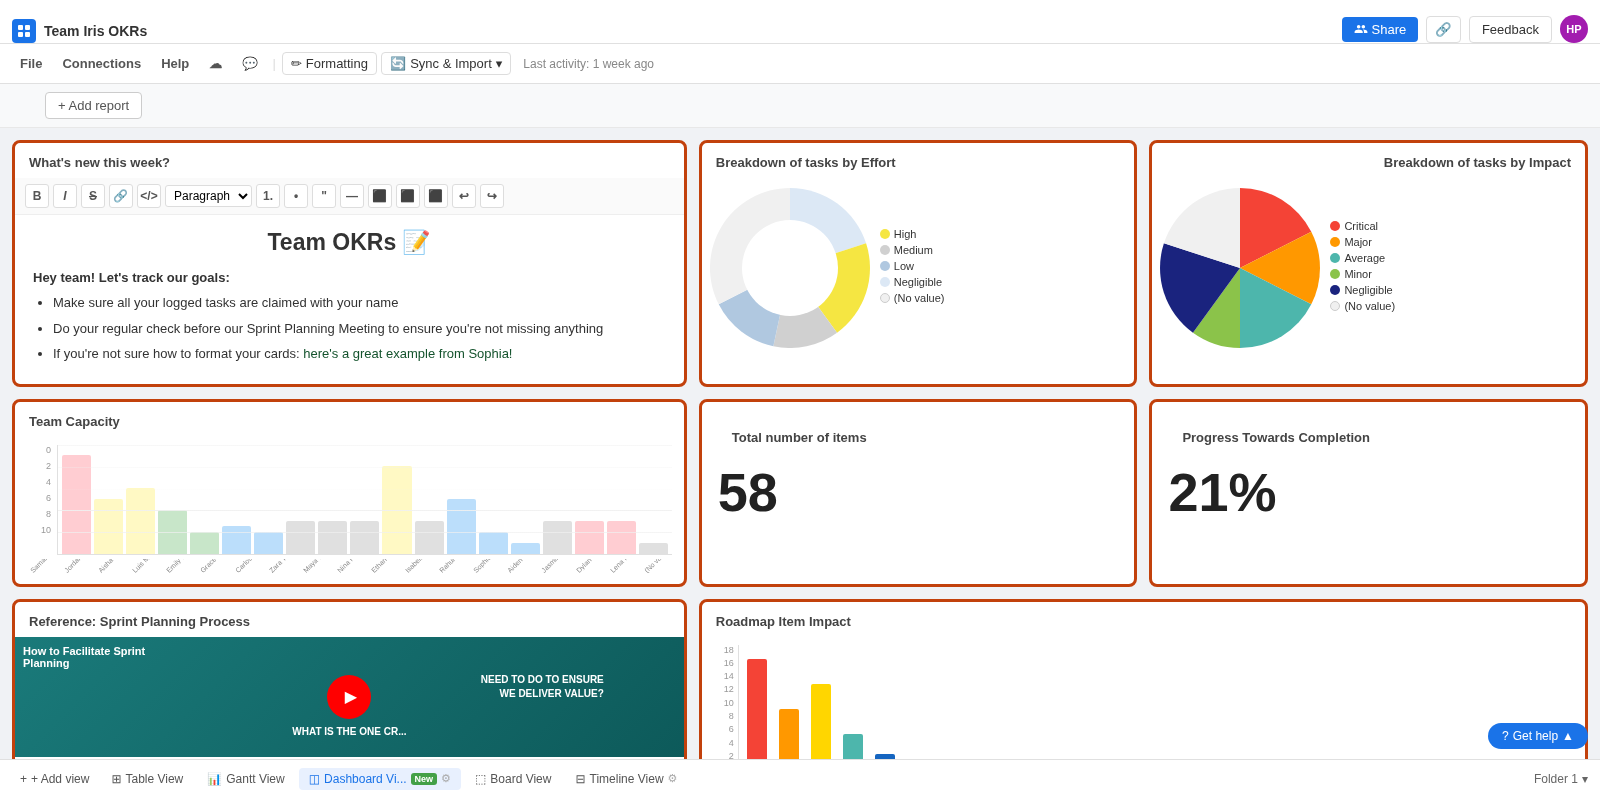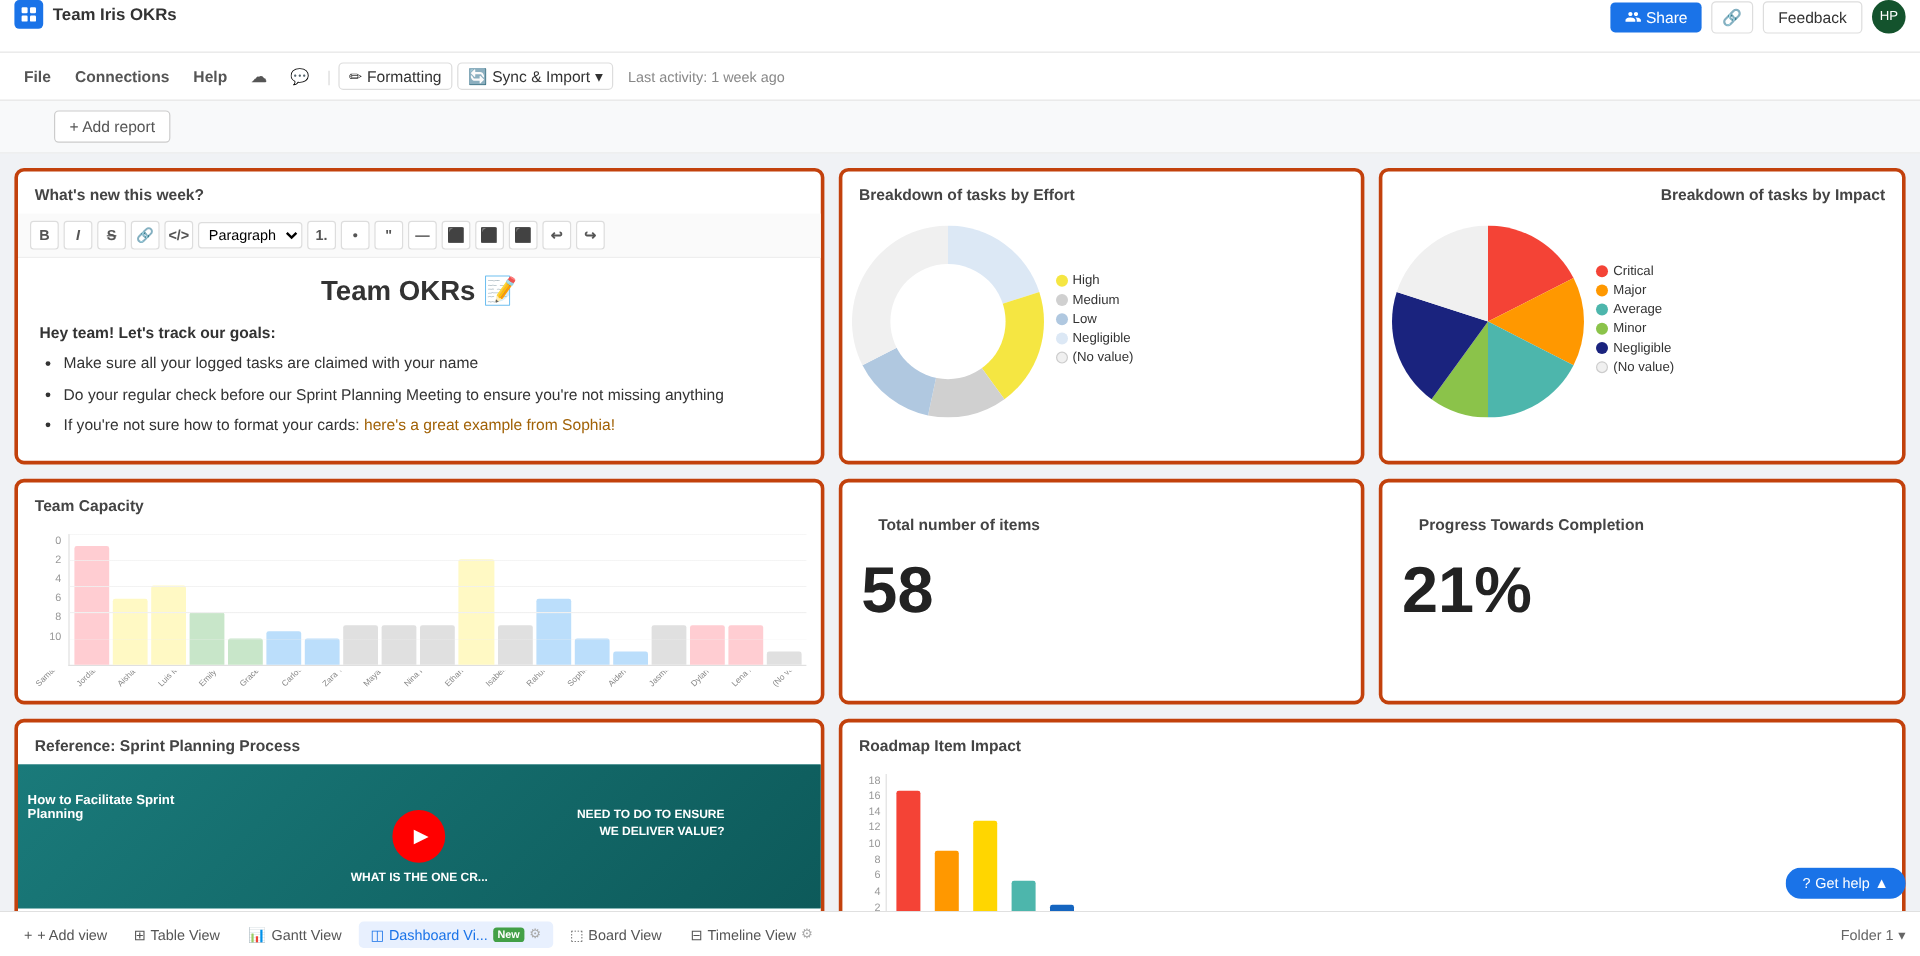--- a/index.html
+++ b/index.html
@@ -1,42 +1,42 @@
 <!DOCTYPE html>
 <html><head>
   <meta charset="utf-8">
   <style>
     * { box-sizing: border-box; margin: 0; padding: 0; }
     body { font-family: -apple-system, BlinkMacSystemFont, 'Segoe UI', sans-serif; font-size: 13px; background: #f5f6fa; color: #333; }
 
     
     .top-bar {
-      display: flex; align-items: flex-start; justify-content: space-between;
+      display: flex; align-items: flex-end; justify-content: space-between;
       background: #fff; border-bottom: 1px solid #e0e0e0; padding: 0 12px; height: 44px;
     }
     .top-bar-left { display: flex; align-items: center; gap: 8px; }
     .app-logo { width: 24px; height: 24px; background: #1a73e8; border-radius: 4px; display: flex; align-items: center; justify-content: center; }
     .app-logo svg { width: 16px; height: 16px; fill: white; }
     .app-title { font-weight: 600; font-size: 14px; color: #333; }
     .top-bar-right { display: flex; align-items: center; gap: 8px; }
     .share-btn {
       background: #1a73e8; color: white; border: none; border-radius: 4px;
       padding: 5px 12px; font-size: 13px; cursor: pointer; display: flex; align-items: center; gap: 4px;
     }
     .link-btn {
       background: white; border: 1px solid #ddd; border-radius: 4px;
       padding: 5px 8px; cursor: pointer; color: #555;
     }
     .feedback-btn {
       background: white; border: 1px solid #ddd; border-radius: 4px;
       padding: 5px 12px; cursor: pointer; font-size: 13px; color: #333;
     }
     .avatar {
-      width: 28px; height: 28px; background: #14532d; border-radius: 50%;
-      display: flex; align-items: center; justify-content: center; color: white; font-size: 11px; font-weight: 400;
+      width: 28px; height: 28px; background: #a21caf; border-radius: 50%;
+      display: flex; align-items: center; justify-content: center; color: white; font-size: 11px; font-weight: 700;
     }
 
     
     .toolbar {
       display: flex; align-items: center; background: #fff; border-bottom: 1px solid #e0e0e0;
       padding: 0 12px; height: 40px; gap: 4px;
     }
     .toolbar-item {
       padding: 4px 8px; font-size: 13px; cursor: pointer; color: #555; border-radius: 3px;
       border: none; background: none; font-weight: bold;
@@ -107,21 +107,21 @@
       border: 1px solid #ddd; border-radius: 3px; padding: 2px 4px; font-size: 12px;
       background: white; cursor: pointer;
     }
 
     
     .editor-content { padding: 14px 18px; }
     .editor-content h2 { text-align: center; font-size: 23px; font-weight: 700; margin-bottom: 14px; }
     .editor-content .subtitle { font-weight: 700; font-size: 13px; margin-bottom: 8px; }
     .editor-content ul { padding-left: 20px; }
     .editor-content li { margin-bottom: 6px; font-size: 13px; line-height: 1.5; }
-    .editor-content a { color: #a16207; text-decoration: none; }
+    .editor-content a { color: #14532d; text-decoration: none; }
 
     
     .bar-chart {
       width: 100%; padding: 8px 12px;
     }
     .bar-chart-inner {
       display: flex; align-items: flex-end; gap: 3px; height: 110px;
       border-left: 1px solid #e0e0e0; border-bottom: 1px solid #e0e0e0;
       padding: 0 4px 0 4px; position: relative;
     }
@@ -159,21 +159,21 @@
     .video-thumb-bg {
       position: absolute; inset: 0; background: linear-gradient(135deg, #1a7a7a 0%, #0d5a5a 100%);
     }
     .play-btn {
       width: 44px; height: 44px; background: #ff0000; border-radius: 50%;
       display: flex; align-items: center; justify-content: center; z-index: 1; cursor: pointer;
     }
     .play-btn::after { content: '▶'; color: white; font-size: 16px; margin-left: 3px; }
     .video-title-overlay {
       position: absolute; top: 8px; left: 8px; color: white; font-size: 11px; font-weight: 600;
-      z-index: 1; max-width: 150px; margin-top: 16px;
+      z-index: 1; max-width: 150px;
     }
 
     
     .roadmap-chart { padding: 8px 12px; }
     .roadmap-bars { display: flex; align-items: flex-end; gap: 12px; height: 130px; border-left: 1px solid #e0e0e0; border-bottom: 1px solid #e0e0e0; padding: 0 8px; }
     .roadmap-group { display: flex; gap: 2px; align-items: flex-end; }
     .r-bar { width: 20px; border-radius: 2px 2px 0 0; }
 
     
     .bottom-tabs {

